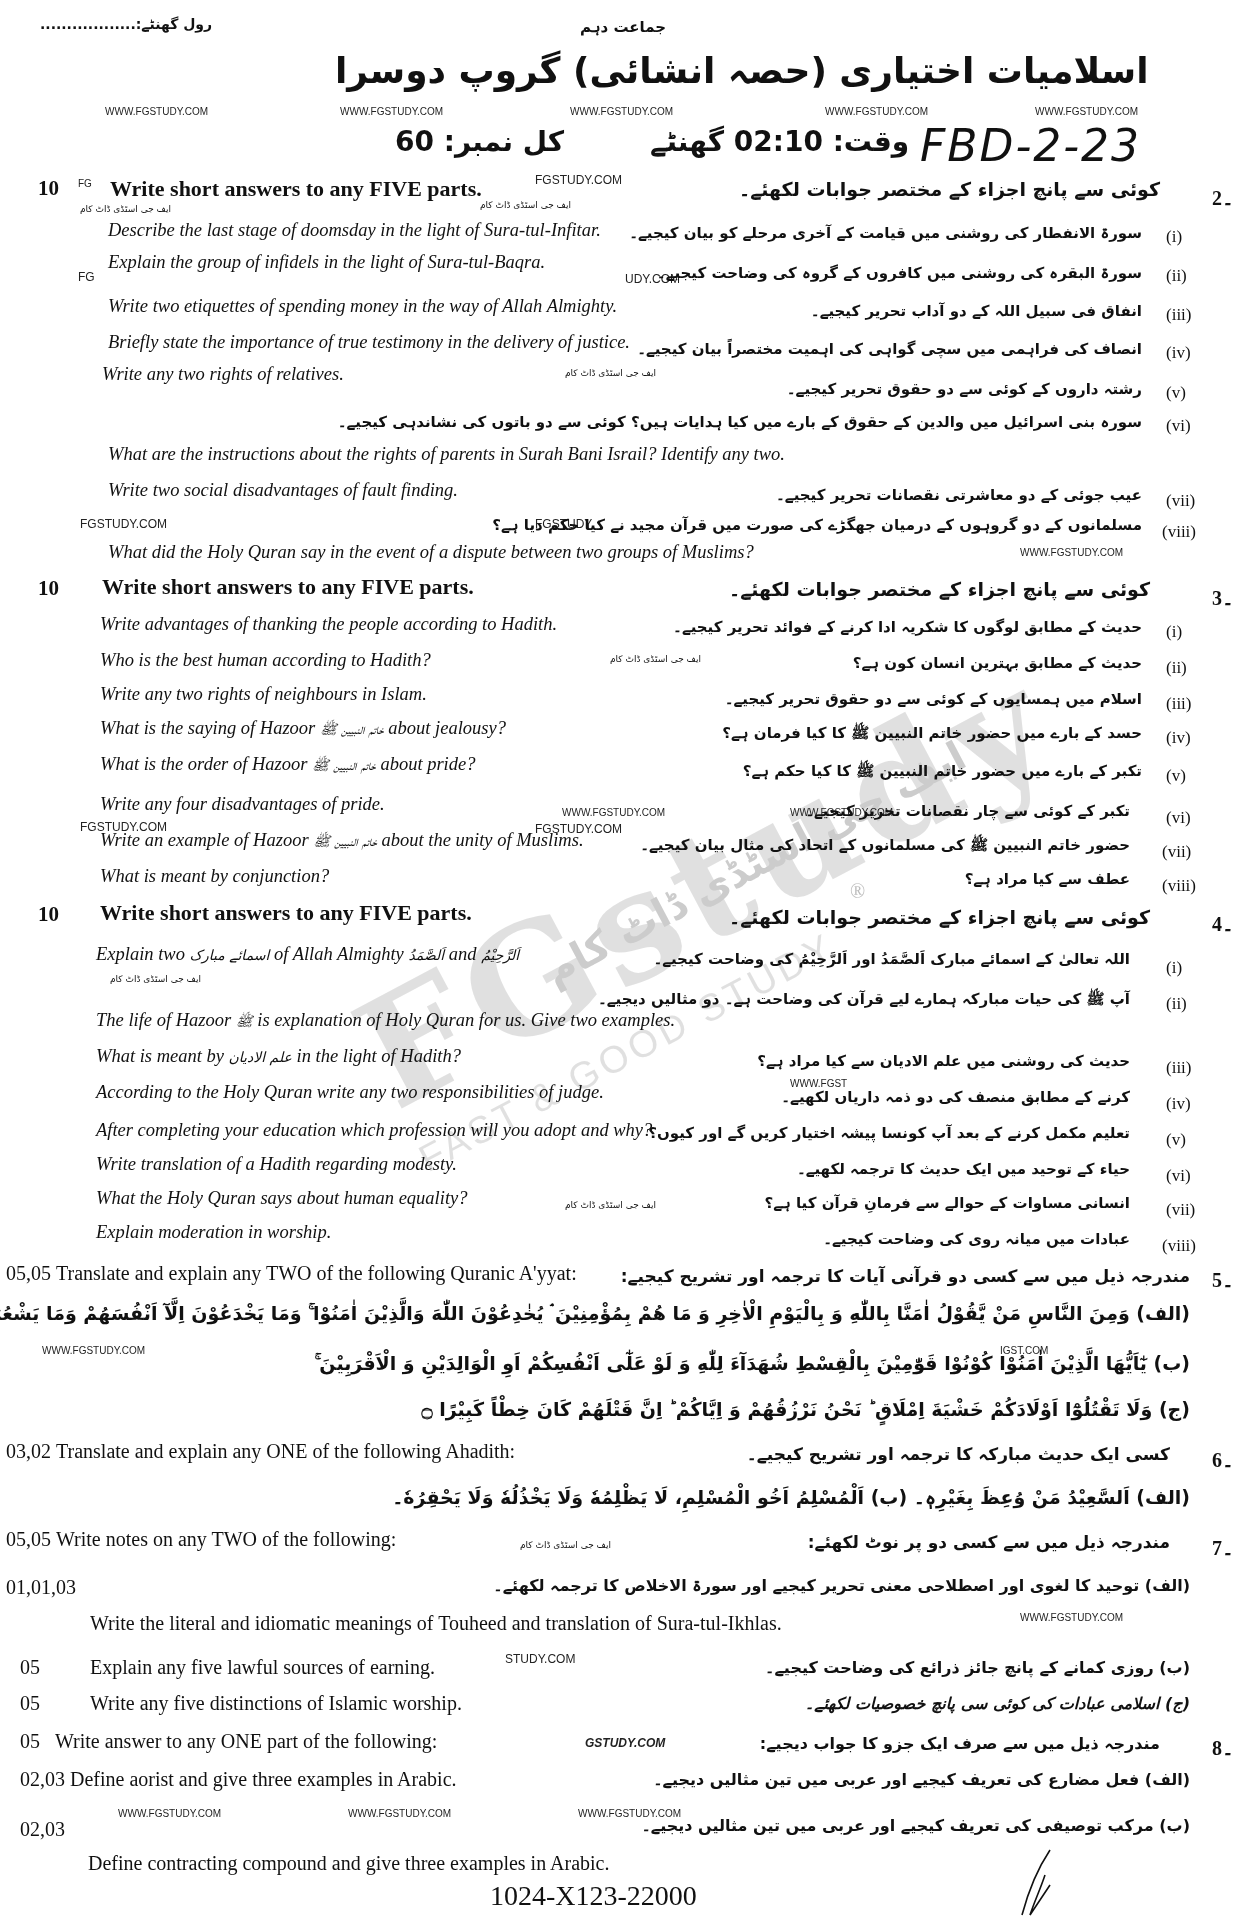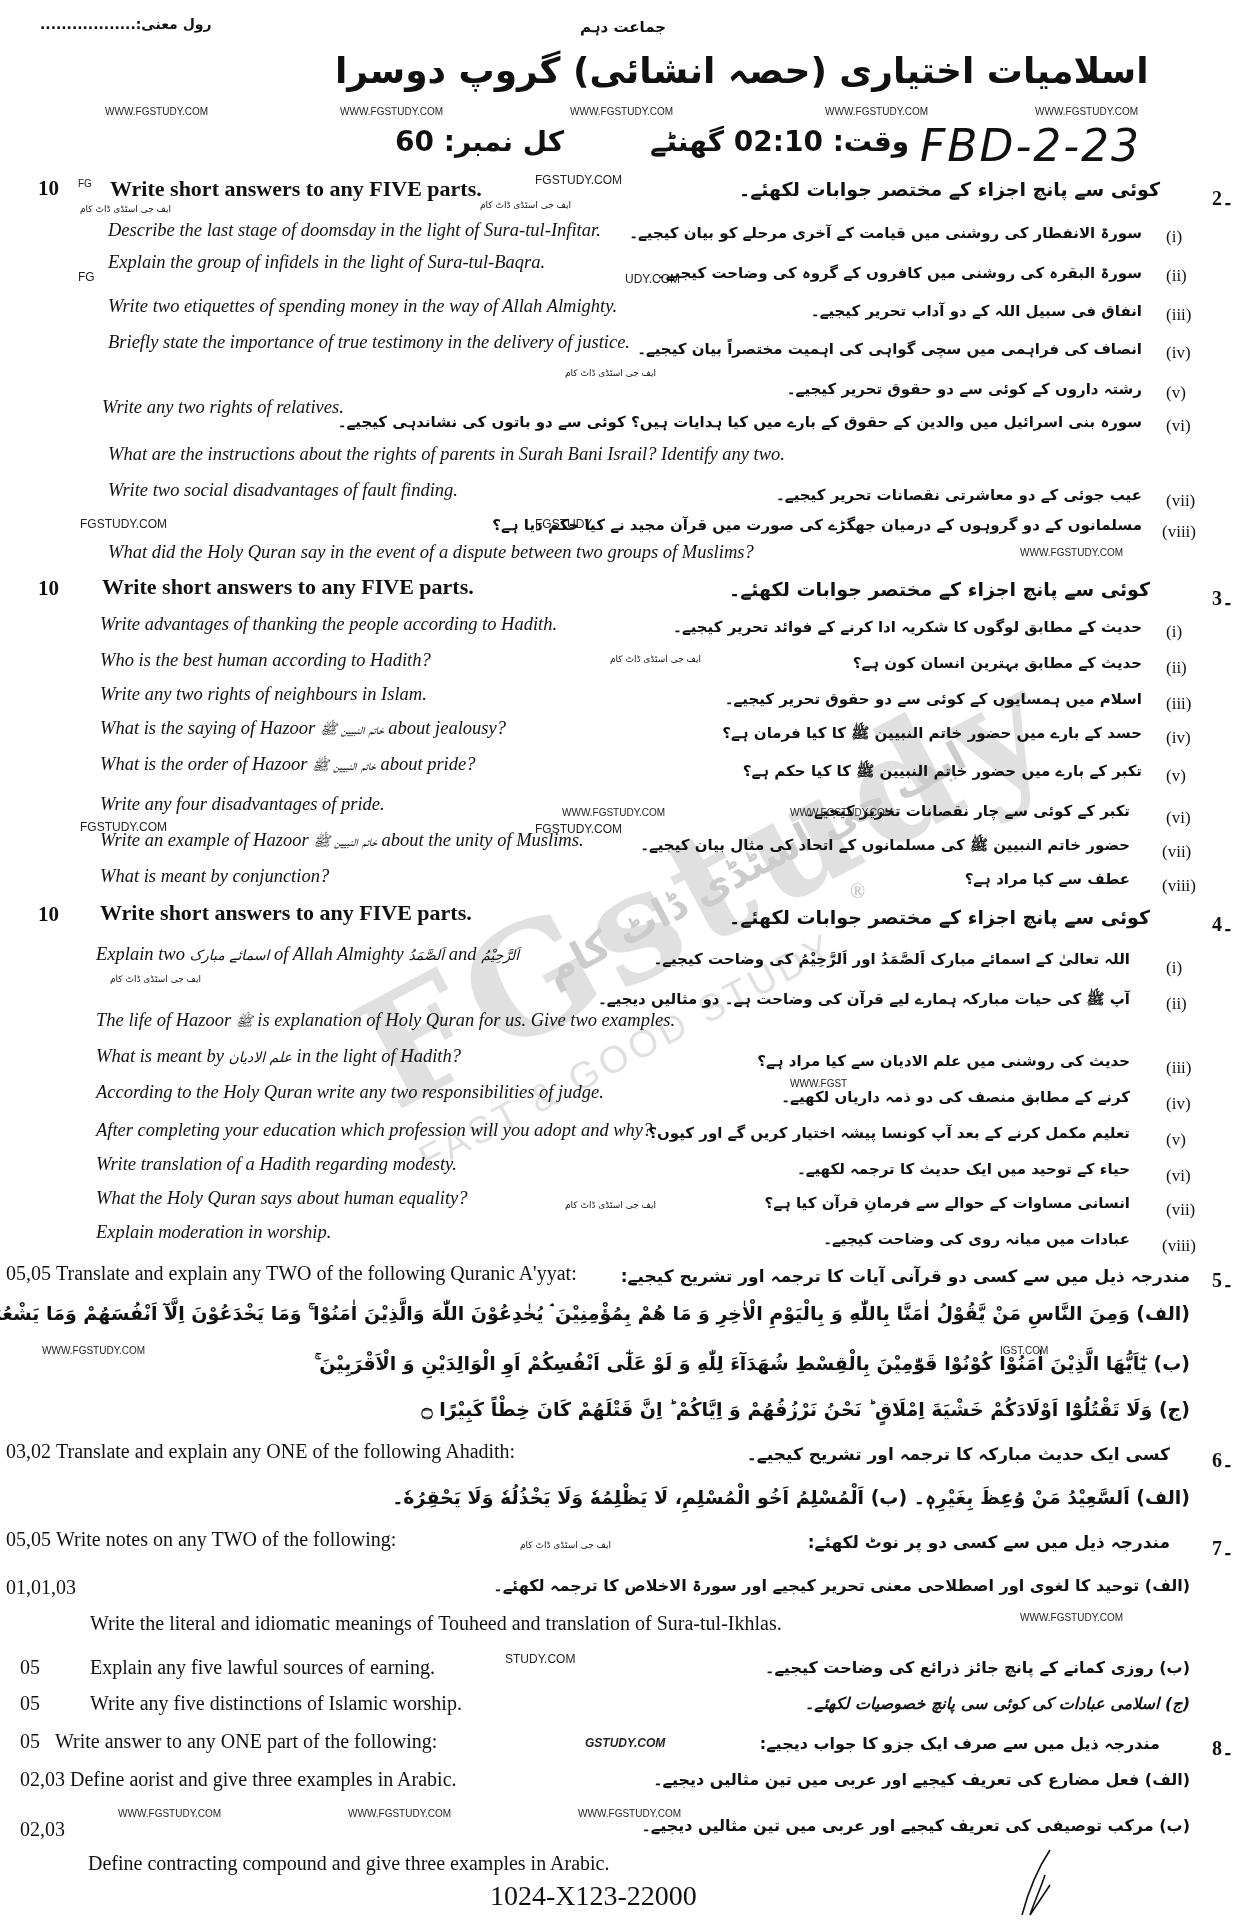--- a/index.html
+++ b/index.html
@@ -25,21 +25,21 @@
 
 <div class="bigwm">
   <div class="fg">FGstudy</div>
   <div class="sub">FAST &amp; GOOD STUDY</div>
 </div>
 <div class="abs ur" style="left:520px;top:840px;font-size:40px;color:#ccc;transform:rotate(-28deg);">ایف جی اسٹڈی ڈاٹ کام</div>
 <div class="abs" style="left:850px;top:880px;font-size:20px;color:#bbb;">®</div>
 
 <div>
   <div class="abs ur" style="left:40px;top:16px;font-size:14px;">
-    <span>رول معنی:</span><span style="direction:ltr;">..................</span>
+    <span>رول گھنٹے:</span><span style="direction:ltr;">..................</span>
   </div>
   <div class="abs ur" style="left:580px;top:18px;font-size:15px;">جماعت دہم</div>
   <div class="abs ur" style="left:335px;top:50px;font-size:36px;">اسلامیات اختیاری (حصہ انشائی) گروپ دوسرا</div>
   <div class="wm" style="left:105px;top:106px;">WWW.FGSTUDY.COM</div>
   <div class="wm" style="left:340px;top:106px;">WWW.FGSTUDY.COM</div>
   <div class="wm" style="left:570px;top:106px;">WWW.FGSTUDY.COM</div>
   <div class="wm" style="left:825px;top:106px;">WWW.FGSTUDY.COM</div>
   <div class="wm" style="left:1035px;top:106px;">WWW.FGSTUDY.COM</div>
   <div class="abs ur" style="left:395px;top:125px;font-size:28px;">کل نمبر: 60</div>
   <div class="abs ur" style="left:650px;top:125px;font-size:28px;">وقت: 02:10 گھنٹے</div>
@@ -67,21 +67,21 @@
   <div class="num" style="left:1166px;top:266px;">(ii)</div>
 
   <div class="abs en part" style="left:108px;top:296px;">Write two etiquettes of spending money in the way of Allah Almighty.</div>
   <div class="abs ur ur-part" style="right:108px;top:302px;">انفاق فی سبیل اللہ کے دو آداب تحریر کیجیے۔</div>
   <div class="num" style="left:1166px;top:305px;">(iii)</div>
 
   <div class="abs en part" style="left:108px;top:332px;">Briefly state the importance of true testimony in the delivery of justice.</div>
   <div class="abs ur ur-part" style="right:108px;top:340px;">انصاف کی فراہمی میں سچی گواہی کی اہمیت مختصراً بیان کیجیے۔</div>
   <div class="num" style="left:1166px;top:343px;">(iv)</div>
 
-  <div class="abs en part" style="left:102px;top:364px;margin-top:33px;">Write any two rights of relatives.</div>
+  <div class="abs en part" style="left:102px;top:364px;">Write any two rights of relatives.</div>
   <div class="abs ur" style="left:565px;top:368px;font-size:9px;font-weight:normal;">ایف جی اسٹڈی ڈاٹ کام</div>
   <div class="abs ur ur-part" style="right:108px;top:380px;">رشتہ داروں کے کوئی سے دو حقوق تحریر کیجیے۔</div>
   <div class="num" style="left:1166px;top:383px;">(v)</div>
 
   <div class="abs ur ur-part" style="right:108px;top:413px;">سورہ بنی اسرائیل میں والدین کے حقوق کے بارے میں کیا ہدایات ہیں؟ کوئی سے دو باتوں کی نشاندہی کیجیے۔</div>
   <div class="num" style="left:1166px;top:416px;">(vi)</div>
   <div class="abs en part" style="left:108px;top:444px;">What are the instructions about the rights of parents in Surah Bani Israil? Identify any two.</div>
 
   <div class="abs en part" style="left:108px;top:480px;">Write two social disadvantages of fault finding.</div>
   <div class="abs ur ur-part" style="right:108px;top:486px;">عیب جوئی کے دو معاشرتی نقصانات تحریر کیجیے۔</div>

